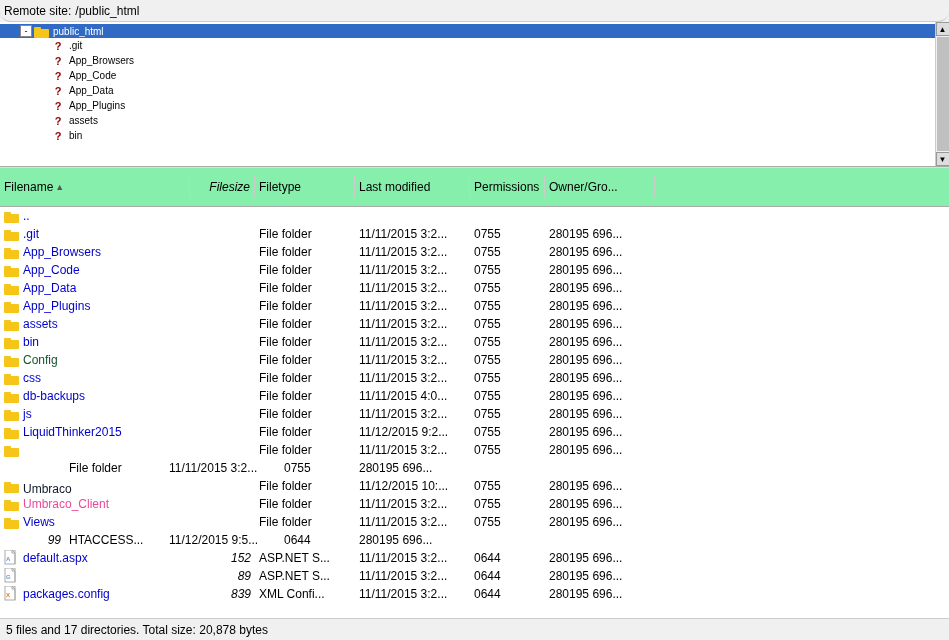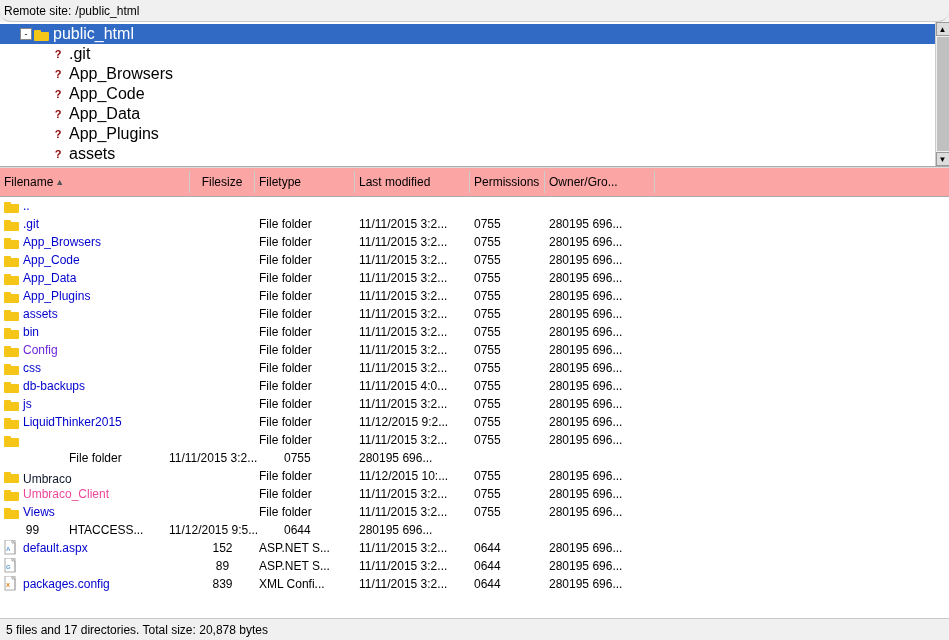--- a/index.html
+++ b/index.html
@@ -92,21 +92,21 @@
       align-items: center;
       justify-content: center;
       width: 16px;
       height: 13px;
       font-size: 11px;
       font-weight: bold;
       color: #8B0000;
       margin-right: 3px;
     }
     .item-label {
-      font-size: 16px;
+      font-size: 10px;
       color: #000;
     }
     .scrollbar-right {
       position: absolute;
       right: 0;
       top: 0;
       width: 14px;
       height: 100%;
       background: #f0f0f0;
       border-left: 1px solid #ccc;
@@ -129,24 +129,24 @@
       width: 12px;
       flex: 1;
       background: #c0c0c0;
       margin: 1px;
     }
 
     
     .column-header-row {
       display: flex;
       align-items: center;
-      background: #fca5a5;
+      background: #86efac;
       border-bottom: 1px solid #aaa;
       border-top: 1px solid #ddd;
-      height: 30px;
+      height: 40px;
       padding: 0;
       position: relative;
     }
     .col-header {
       display: flex;
       align-items: center;
       padding: 0 4px;
       height: 22px;
       border-right: 1px solid #ccc;
       font-size: 12px;
@@ -205,21 +205,21 @@
       background: #f0f0f0;
       border-top: 1px solid #ccc;
       display: flex;
       align-items: center;
       padding: 0 6px;
       font-size: 12px;
     }
 
     
     .col-filename { width: 190px; flex-shrink: 0; }
-    .col-filesize { width: 65px; flex-shrink: 0; justify-content: center; }
+    .col-filesize { width: 65px; flex-shrink: 0; justify-content: flex-end; font-style: italic; }
     .col-filetype { width: 100px; flex-shrink: 0; }
     .col-modified { width: 115px; flex-shrink: 0; }
     .col-permissions { width: 75px; flex-shrink: 0; }
     .col-owner { width: 110px; flex-shrink: 0; }
   </style>
 </head>
 <body>
 
 <div class="remote-site-bar">
   <span class="remote-site-label">Remote site:</span>
@@ -448,21 +448,21 @@
       <div class="file-cell col-owner">280195 696...</div>
     </div>
     <div class="file-row">
       <div class="file-cell col-filename">
         <span class="file-icon">
           <svg viewBox="0 0 16 13" fill="none" xmlns="http://www.w3.org/2000/svg" width="16" height="13">
     <rect x="0" y="4" width="15" height="9" fill="#F5C518" rx="1"></rect>
     <rect x="0" y="2" width="7" height="3" fill="#F5C518" rx="1"></rect>
   </svg>
         </span>
-        <span style="color: #6d28d9;">Config</span>
+        <span style="color: #14532d;">Config</span>
       </div>
       <div class="file-cell col-filesize"></div>
       <div class="file-cell col-filetype">File folder</div>
       <div class="file-cell col-modified">11/11/2015 3:2...</div>
       <div class="file-cell col-permissions">0755</div>
       <div class="file-cell col-owner">280195 696...</div>
     </div>
     <div class="file-row">
       <div class="file-cell col-filename">
         <span class="file-icon">

